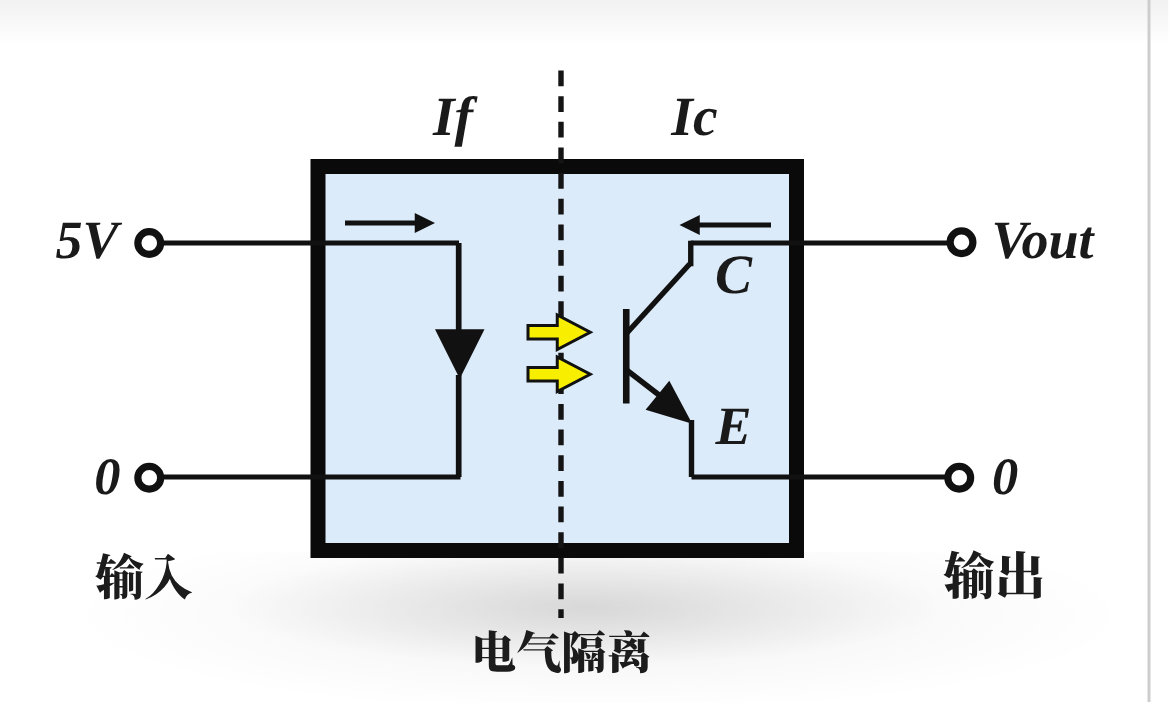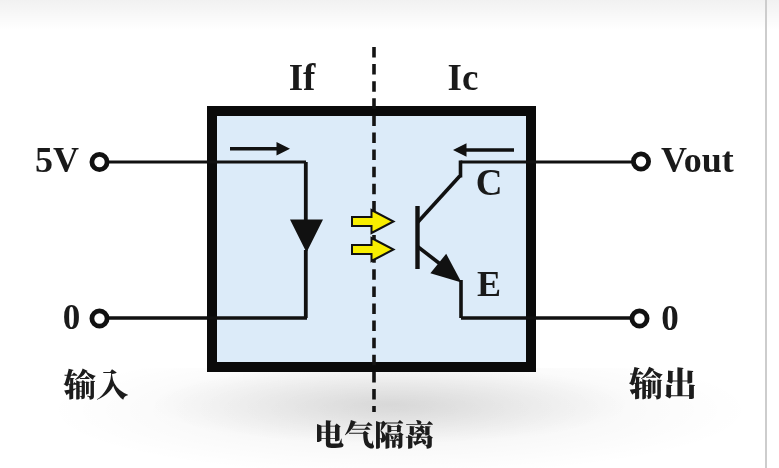--- a/index.html
+++ b/index.html
@@ -1,15 +1,15 @@
 <!DOCTYPE html>
 <html><head><meta charset="utf-8">
 <style>
   html,body{margin:0;padding:0;width:779px;height:468px;overflow:hidden;background:#ffffff;}
-  .wrap{position:relative;width:779px;height:468px;background:#ffffff;}
+  .wrap{position:relative;width:779px;height:468px;background:#ffffff;font-style:italic;}
   .shade-top{position:absolute;left:0;top:0;width:779px;height:30px;
     background:linear-gradient(to bottom, rgba(0,0,0,0.055), rgba(0,0,0,0));}
   .shade-bot{position:absolute;left:0;top:368px;width:779px;height:100px;
     background:radial-gradient(ellipse 300px 50px at 390px 36px, rgba(0,0,0,0.105), rgba(0,0,0,0.0) 80%),
                radial-gradient(ellipse 430px 80px at 400px 42px, rgba(0,0,0,0.06), rgba(0,0,0,0.0) 82%);}
   .rline{position:absolute;left:765px;top:0;width:2px;height:468px;background:#cdcdcd;}
   svg text{font-family:"Liberation Serif", serif;font-weight:bold;}
 </style></head>
 <body>
 <div class="wrap">

